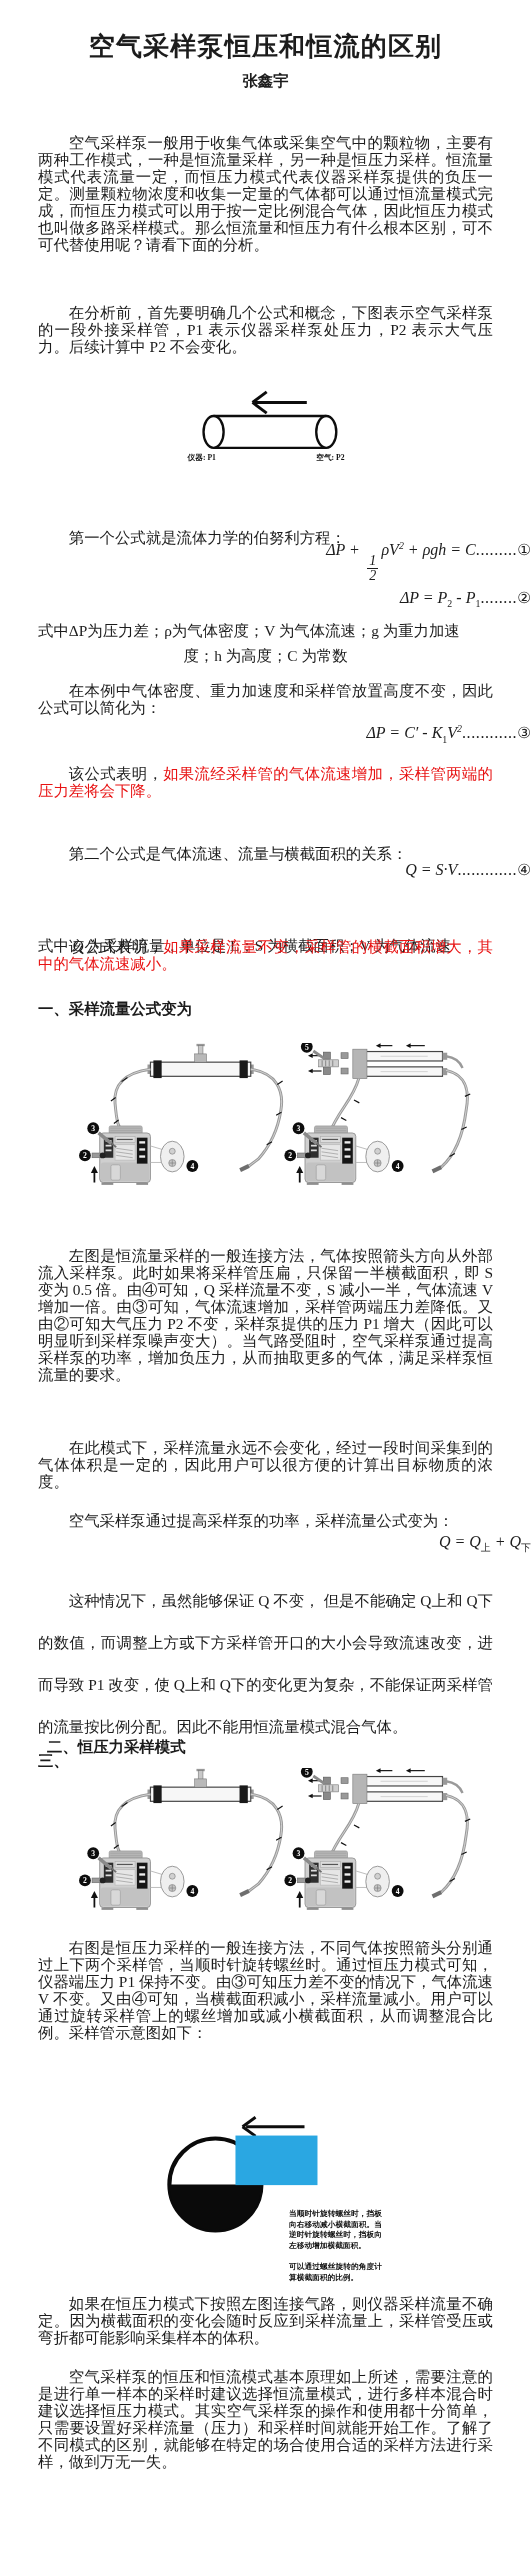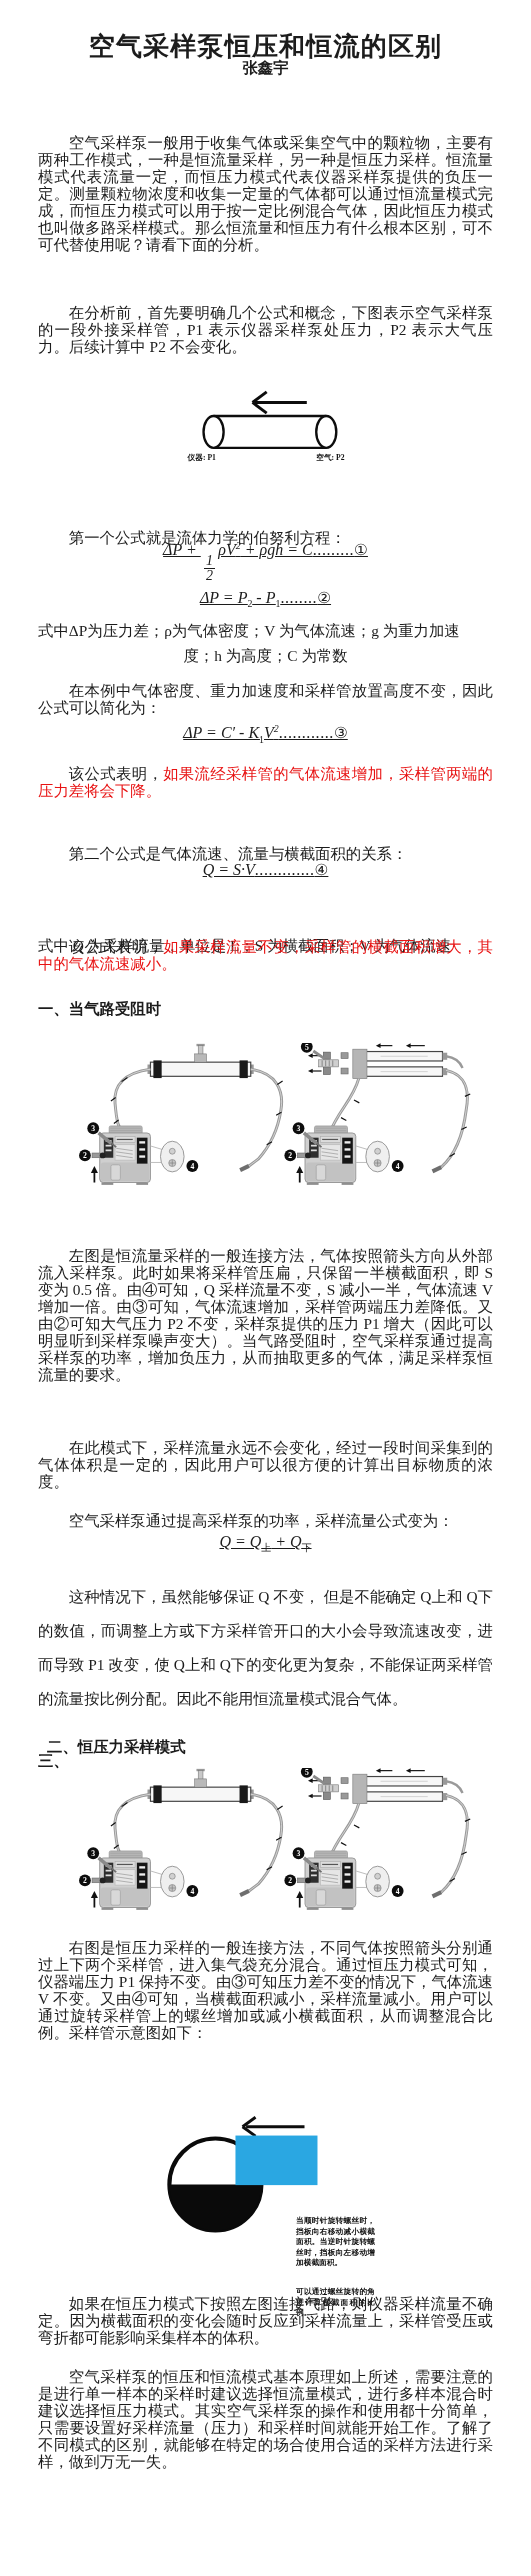--- a/index.html
+++ b/index.html
@@ -6,34 +6,34 @@
   .page{position:relative;width:531px;height:2576px;background:#fff;
         font-family:"Liberation Serif","DejaVu Serif",serif;color:#1c1c1c;overflow:hidden;}
   .abs{position:absolute;}
   .doc-title{left:0;width:531px;text-align:center;font-size:26px;font-weight:bold;letter-spacing:1.2px;}
   .doc-org{left:0;width:531px;text-align:center;font-size:17px;font-weight:bold;letter-spacing:0.6px;}
   .doc-author{left:0;width:531px;text-align:center;font-size:15.4px;font-weight:bold;}
   .para{left:38px;width:455px;font-size:15.4px;line-height:17px;text-align:justify;text-indent:2em;}
   .line{left:38px;width:455px;font-size:15.4px;line-height:23.6px;}
   .centerline{text-align:center;text-indent:0;}
   .heading{left:38px;width:455px;font-size:15.4px;line-height:23.6px;font-weight:bold;}
-  .formula{left:0;width:531px;text-align:center;font-size:16px;font-style:italic;text-decoration:underline;}
+  .formula{left:0;width:531px;text-align:right;font-size:16px;font-style:italic;}
   .formula .dots{font-style:normal;letter-spacing:0.6px;}
   .formula .circ{font-style:normal;font-size:15.4px;}
   .formula sub{font-size:62%;font-style:normal;}
   .formula sup{font-size:62%;}
   .frac{display:inline-flex;flex-direction:column;align-items:center;vertical-align:-9.4px;
         font-size:14px;line-height:1.05;margin:0 3.5px;}
   .frac .den{border-top:1.2px solid #1c1c1c;padding:0 1.8px;}
   .red{color:#e81313;}
   .fig{overflow:visible;}
   svg text{font-family:"Liberation Serif","DejaVu Serif",serif;}
   .callout-text{position:absolute;left:130px;top:89px;width:115px;font-size:7.7px;line-height:10.6px;
         font-weight:bold;color:#111;text-align:justify;}
-  .callout-text p{margin:18px;}
+  .callout-text p{margin:11px;}
 </style>
 </head>
 <body>
 
 <div class="page">
 
   <svg width="0" height="0" style="position:absolute" aria-hidden="true">
     <defs>
       <g id="pump-unit">
         <rect x="46" y="0" width="56" height="14" rx="3" fill="#b5b5b5" stroke="#8a8a8a"></rect>
@@ -142,21 +142,21 @@
           <path d="M656 22 C672 24 680 32 684 42" fill="none" stroke="#9a9a9a" stroke-width="4"></path>
           <line x1="648" y1="210" x2="633" y2="217" stroke="#6e6e6e" stroke-width="7"></line>
           <path d="M500 96 l9 5 M478 126 l9 5 M688 90 l9 -4 M682 146 l9 -4 M662 192 l9 -5" stroke="#111" stroke-width="2" fill="none"></path>
           <use href="#pump-unit" x="387" y="140"></use>
         </g>
       </g>
     </defs>
   </svg>
 
   <h1 class="abs doc-title" style="top:11.8px">空气采样泵恒压和恒流的区别</h1>
-  <div class="abs doc-author" style="top:58px">张鑫宇</div>
+  <div class="abs doc-author" style="top:71px">张鑫宇</div>
 
   <p class="abs para" style="top:119px">空气采样泵一般用于收集气体或采集空气中的颗粒物，主要有两种工作模式，一种是恒流量采样，另一种是恒压力采样。恒流量模式代表流量一定，而恒压力模式代表仪器采样泵提供的负压一定。测量颗粒物浓度和收集一定量的气体都可以通过恒流量模式完成，而恒压力模式可以用于按一定比例混合气体，因此恒压力模式也叫做多路采样模式。那么恒流量和恒压力有什么根本区别，可不可代替使用呢？请看下面的分析。</p>
   <p class="abs para" style="top:289px">在分析前，首先要明确几个公式和概念，下图表示空气采样泵的一段外接采样管，P1 表示仪器采样泵处压力，P2 表示大气压力。后续计算中 P2 不会变化。</p>
 
   <div class="abs fig" style="top:381px;left:177px;width:177px;height:86px">
     <svg viewBox="0 0 300 140" width="177" height="83">
       <g>
         <line x1="220" y1="36" x2="132" y2="36" stroke="#0d0d0d" stroke-width="5"></line>
         <line x1="128" y1="36" x2="152" y2="18" stroke="#0d0d0d" stroke-width="5"></line>
         <line x1="128" y1="36" x2="152" y2="54" stroke="#0d0d0d" stroke-width="5"></line>
@@ -199,48 +199,48 @@
   <p class="abs para" style="top:830px">第二个公式是气体流速、流量与横截面积的关系：</p>
 
   <div class="abs formula" style="top:861px">
     <span>Q = S·V</span><span class="dots">.............</span><span class="circ">④</span>
   </div>
 
   <div class="abs line" style="top:934px">式中 Q 为采样流量，单位是 L；S 为横截面积；V 为气体流速</div>
 
   <p class="abs para" style="top:923px"><span>该公式表明，</span><span class="red">如果采样流量不变，采样管的横截面积增大，其中的气体流速减小。</span></p>
 
-  <h2 class="abs heading" style="top:997px;margin:0">一、当气路受阻时</h2>
+  <h2 class="abs heading" style="top:997px;margin:0">一、采样流量公式变为</h2>
 
   <div class="abs fig" style="top:1043px;left:59px;width:413px;height:152px">
     <svg viewBox="0 0 700 255" width="413" height="151">
         <use href="#pump-pair"></use>
       </svg>
   </div>
 
   <p class="abs para" style="top:1232px">左图是恒流量采样的一般连接方法，气体按照箭头方向从外部流入采样泵。此时如果将采样管压扁，只保留一半横截面积，即 S 变为 0.5 倍。由④可知，Q 采样流量不变，S 减小一半，气体流速 V 增加一倍。由③可知，气体流速增加，采样管两端压力差降低。又由②可知大气压力 P2 不变，采样泵提供的压力 P1 增大（因此可以明显听到采样泵噪声变大）。当气路受阻时，空气采样泵通过提高采样泵的功率，增加负压力，从而抽取更多的气体，满足采样泵恒流量的要求。</p>
   <p class="abs para" style="top:1424px">在此模式下，采样流量永远不会变化，经过一段时间采集到的气体体积是一定的，因此用户可以很方便的计算出目标物质的浓度。</p>
   <p class="abs para" style="top:1497px">空气采样泵通过提高采样泵的功率，采样流量公式变为：</p>
 
   <div class="abs formula" style="top:1533px">
     <span>Q = Q</span><sub>上</sub><span> + Q</span><sub>下</sub>
   </div>
 
-  <p class="abs para" style="top:1565px;line-height:34px">这种情况下，虽然能够保证 Q 不变， 但是不能确定 Q上和 Q下的数值，而调整上方或下方采样管开口的大小会导致流速改变，进而导致 P1 改变，使 Q上和 Q下的变化更为复杂，不能保证两采样管的流量按比例分配。因此不能用恒流量模式混合气体。</p>
+  <p class="abs para" style="top:1565px;line-height:42px">这种情况下，虽然能够保证 Q 不变， 但是不能确定 Q上和 Q下的数值，而调整上方或下方采样管开口的大小会导致流速改变，进而导致 P1 改变，使 Q上和 Q下的变化更为复杂，不能保证两采样管的流量按比例分配。因此不能用恒流量模式混合气体。</p>
 
   <h2 class="abs heading" style="top:1726px;margin:9px">二、恒压力采样模式</h2>
   <h2 class="abs heading" style="top:1749px;margin:0">三、</h2>
 
   <div class="abs fig" style="top:1768px;left:59px;width:413px;height:152px">
     <svg viewBox="0 0 700 255" width="413" height="151">
         <use href="#pump-pair"></use>
       </svg>
   </div>
 
-  <p class="abs para" style="top:1924px">右图是恒压力采样的一般连接方法，不同气体按照箭头分别通过上下两个采样管，进入集气袋充分混合。通过恒压力模式可知，仪器端压力 P1 保持不变。由③可知压力差不变的情况下，气体流速 V 不变。又由④可知，当横截面积减小，采样流量减小。用户可以通过旋转采样管上的螺丝增加或减小横截面积，从而调整混合比例。采样管示意图如下：</p>
+  <p class="abs para" style="top:1924px">右图是恒压力采样的一般连接方法，不同气体按照箭头分别通过上下两个采样管，当顺时针旋转螺丝时。通过恒压力模式可知，仪器端压力 P1 保持不变。由③可知压力差不变的情况下，气体流速 V 不变。又由④可知，当横截面积减小，采样流量减小。用户可以通过旋转采样管上的螺丝增加或减小横截面积，从而调整混合比例。采样管示意图如下：</p>
 
   <div class="abs fig" style="top:2109px;left:148px;width:254px;height:177px">
     <svg viewBox="0 0 430 300" width="254" height="177" style="position:absolute;left:0;top:0">
       <g>
         <line x1="265" y1="30" x2="166" y2="30" stroke="#0d0d0d" stroke-width="5"></line>
         <line x1="160" y1="30" x2="182" y2="14" stroke="#0d0d0d" stroke-width="5"></line>
         <line x1="160" y1="30" x2="182" y2="46" stroke="#0d0d0d" stroke-width="5"></line>
       </g>
       <g>
         <circle cx="114" cy="128" r="78" fill="#fff" stroke="#0a0a0a" stroke-width="7"></circle>

